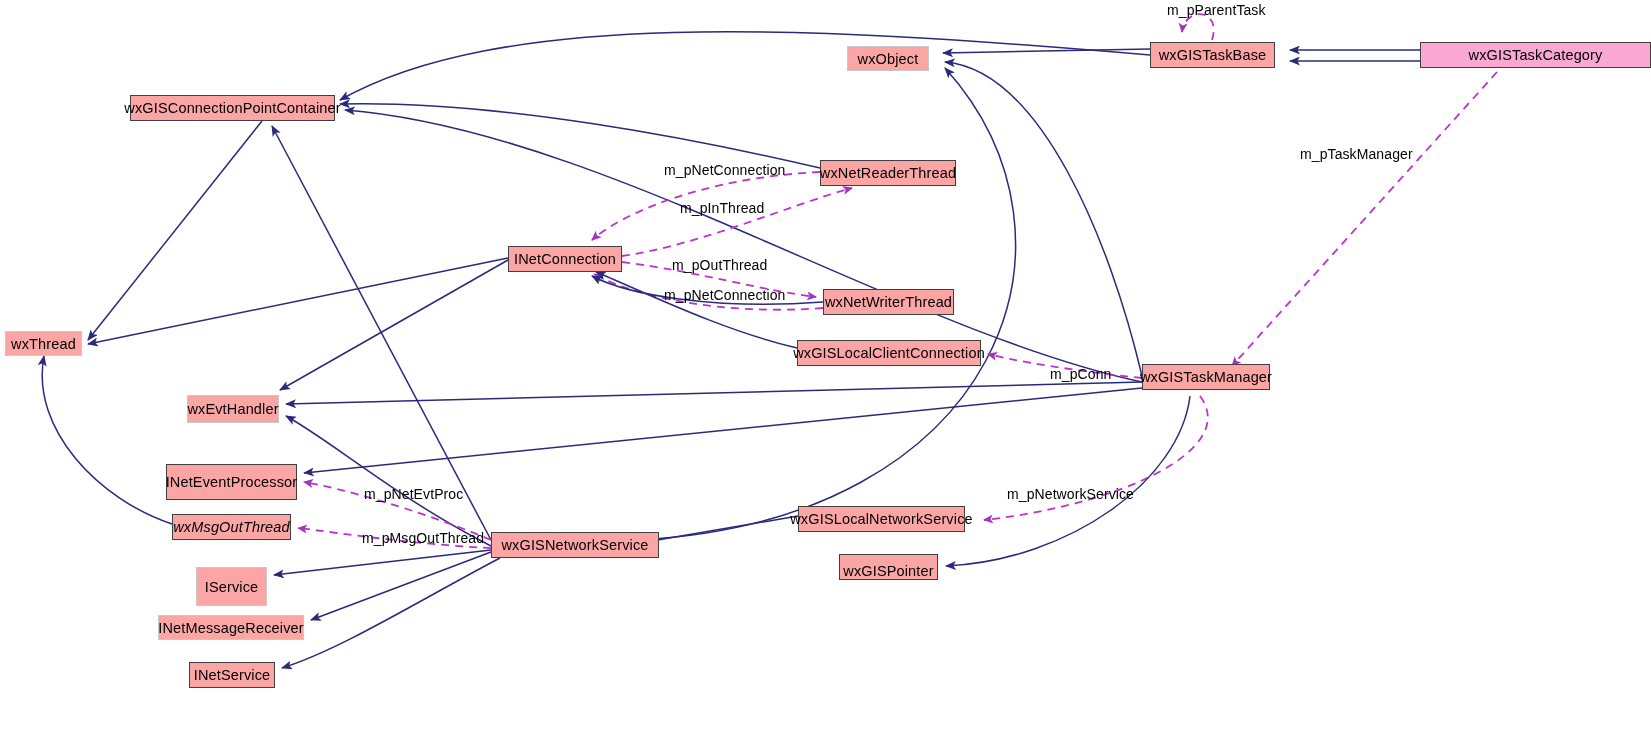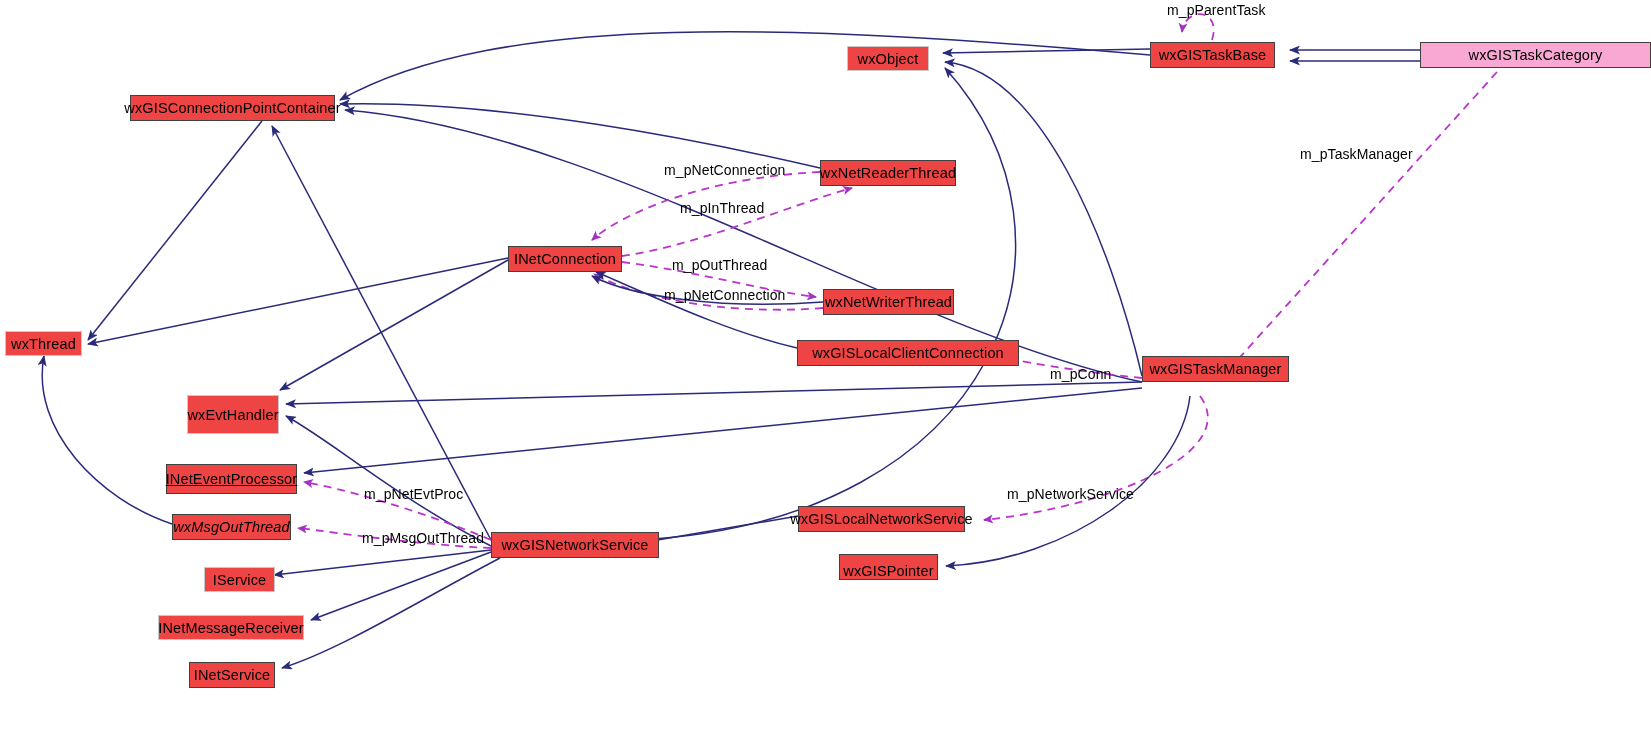--- a/index.html
+++ b/index.html
@@ -21,21 +21,21 @@
     top: 0;
     width: 1651px;
     height: 731px;
   }
   .node {
     position: absolute;
     box-sizing: border-box;
     display: flex;
     align-items: center;
     justify-content: center;
-    background: #ef4444;
+    background: #fca5a5;
     border: 1px solid #c8c8c8;
     font-size: 14.5px;
     color: #000000;
     white-space: nowrap;
     letter-spacing: 0.15px;
     z-index: 5;
   }
   .node.strong {
     border: 1.6px solid #404040;
   }
@@ -120,45 +120,45 @@
       </div>
       <div class="node strong" style="left: 508px; top: 246px; width: 114px; height: 26px;">
         <span>INetConnection</span>
       </div>
       <div class="node strong" style="left: 823px; top: 289px; width: 131px; height: 26px;">
         <span>wxNetWriterThread</span>
       </div>
       <div class="node " style="left: 5px; top: 331px; width: 77px; height: 25px;">
         <span>wxThread</span>
       </div>
-      <div class="node strong" style="left: 797px; top: 340px; width: 222px; height: 26px;">
+      <div class="node strong" style="left: 797px; top: 340px; width: 184px; height: 26px;">
         <span>wxGISLocalClientConnection</span>
       </div>
-      <div class="node strong" style="left: 1142px; top: 356px; width: 147px; height: 26px;">
+      <div class="node strong" style="left: 1142px; top: 364px; width: 128px; height: 26px;">
         <span>wxGISTaskManager</span>
       </div>
-      <div class="node " style="left: 187px; top: 395px; width: 92px; height: 39px;">
+      <div class="node " style="left: 187px; top: 395px; width: 92px; height: 28px;">
         <span>wxEvtHandler</span>
       </div>
-      <div class="node strong" style="left: 166px; top: 464px; width: 131px; height: 30px; text-decoration: underline;">
+      <div class="node strong" style="left: 166px; top: 464px; width: 131px; height: 36px;">
         <span>INetEventProcessor</span>
       </div>
       <div class="node strong" style="left: 172px; top: 514px; width: 119px; height: 26px; font-style: italic;">
         <span>wxMsgOutThread</span>
       </div>
       <div class="node strong" style="left: 798px; top: 506px; width: 167px; height: 26px;">
         <span>wxGISLocalNetworkService</span>
       </div>
       <div class="node strong" style="left: 491px; top: 532px; width: 168px; height: 26px;">
         <span>wxGISNetworkService</span>
       </div>
       <div class="node strong" style="left: 839px; top: 554px; width: 99px; height: 26px; align-items: flex-end;">
         <span>wxGISPointer</span>
       </div>
-      <div class="node " style="left: 204px; top: 567px; width: 71px; height: 25px;">
+      <div class="node " style="left: 196px; top: 567px; width: 71px; height: 39px;">
         <span>IService</span>
       </div>
       <div class="node " style="left: 158px; top: 615px; width: 146px; height: 25px;">
         <span>INetMessageReceiver</span>
       </div>
       <div class="node strong" style="left: 189px; top: 662px; width: 86px; height: 26px;">
         <span>INetService</span>
       </div>
     </div>
   <div id="label-layer">

